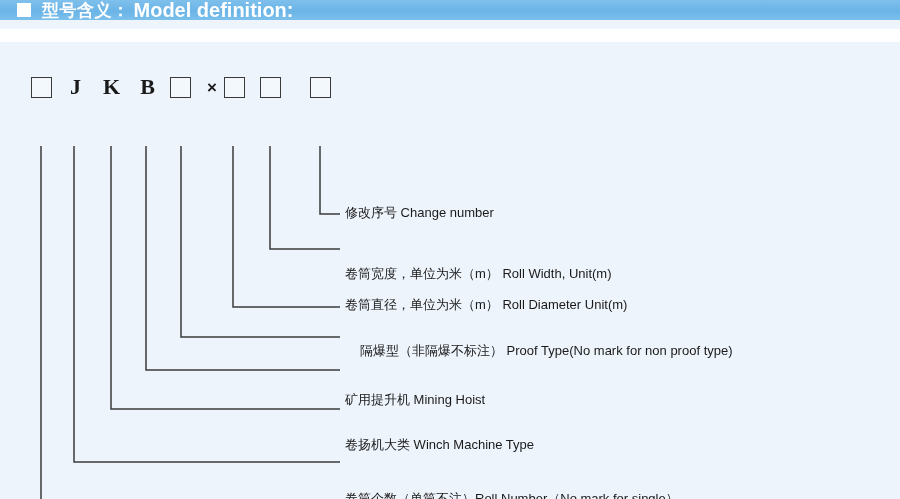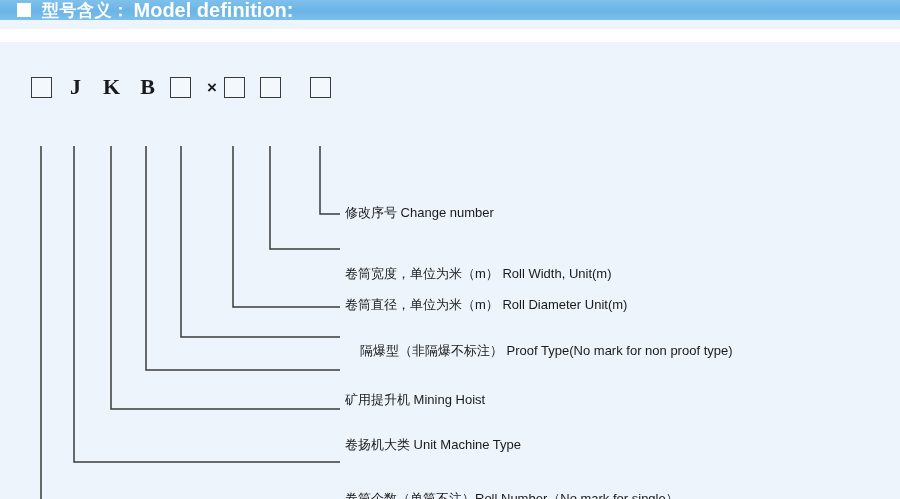--- a/index.html
+++ b/index.html
@@ -182,20 +182,20 @@
       <div class="desc" style="top: 253px;">
         <div class="desc-line">卷筒直径，单位为米（m）  Roll Diameter Unit(m)</div>
       </div>
       <div class="desc" style="top: 299px; padding-left: 15px;">
         <div class="desc-line">隔爆型（非隔爆不标注）    Proof Type(No mark for non proof type)</div>
       </div>
       <div class="desc" style="top: 348px;">
         <div class="desc-line">矿用提升机   Mining Hoist</div>
       </div>
       <div class="desc" style="top: 393px;">
-        <div class="desc-line">卷扬机大类  Unit Machine Type</div>
+        <div class="desc-line">卷扬机大类  Winch Machine Type</div>
       </div>
       <div class="desc" style="top: 447px;">
         <div class="desc-line">卷筒个数（单筒不注）Roll Number（No mark for single）</div>
       </div>
     </div>
 
 </div>
 
 </body></html>

